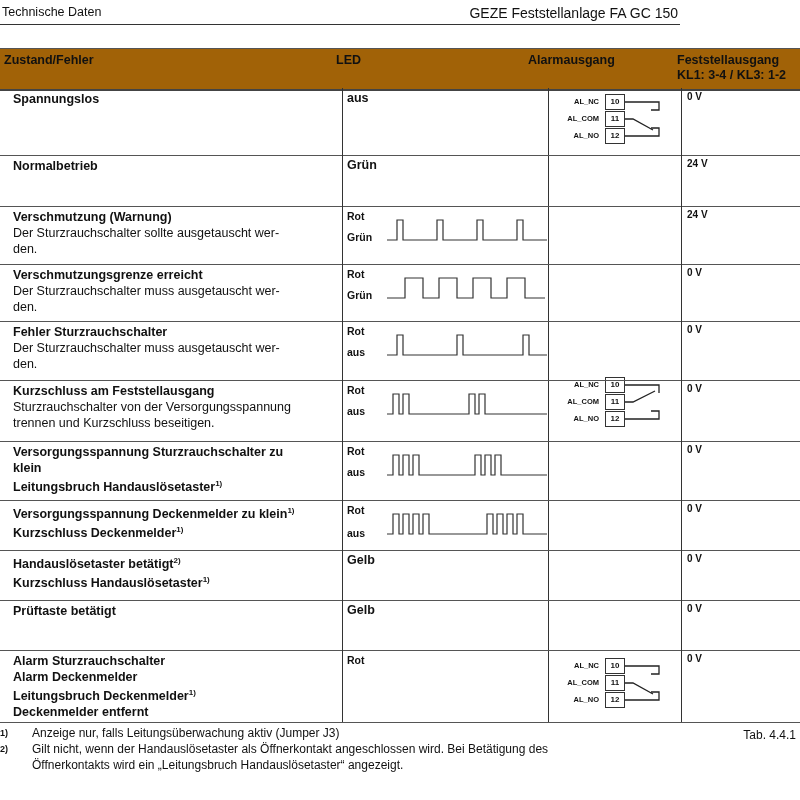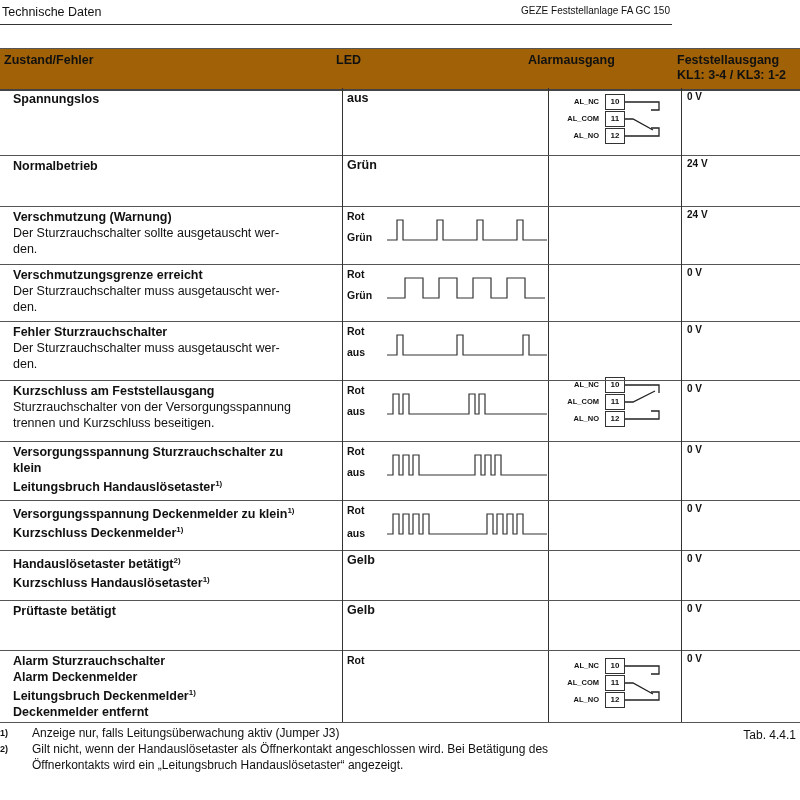--- a/index.html
+++ b/index.html
@@ -1,20 +1,20 @@
 <!DOCTYPE html>
 <html><head>
 <meta charset="utf-8">
 <style>
   html, body { margin:0; padding:0; background:#fff; }
   body { width:800px; height:800px; position:relative; overflow:hidden;
          font-family:"Liberation Sans", sans-serif; color:#111; }
-  .hdr { position:absolute; top:0; left:0; width:672px; height:24px; border-bottom:1px solid #333; }
+  .hdr { position:absolute; top:0; left:0; width:672px; height:24px; border-bottom:1px solid #333;padding-left:8px; }
   .hdr-left { position:absolute; left:2px; top:5px; font-size:12.5px; }
-  .hdr-right { position:absolute; right:2px; top:5px; font-size:10px; }
+  .hdr-right { position:absolute; right:2px; top:5px; font-size:14px; }
   .tbl { position:absolute; left:0; top:48px; width:800px; }
   .thead { position:absolute; left:0; top:0; width:800px; height:40px; background:#a16207;
            border-top:1px solid #555; border-bottom:2px solid #444; }
   .th { position:absolute; top:4px; font-size:12.5px; font-weight:bold; color:#111; line-height:15px; }
   .row { position:absolute; left:0; width:800px; border-bottom:1.5px solid #555; }
   .cell { position:absolute; top:0; bottom:0;margin-left:9px; }
   .c1 { left:0; width:330px; }
   .c2 { left:333px; width:213px; border-left:1.5px solid #333; }
   .c4 { left:672px; width:128px; border-left:1.5px solid #333; }
   .t-main { font-size:12.5px; font-weight:bold; line-height:16px; padding:3px 0 0 4px; }

